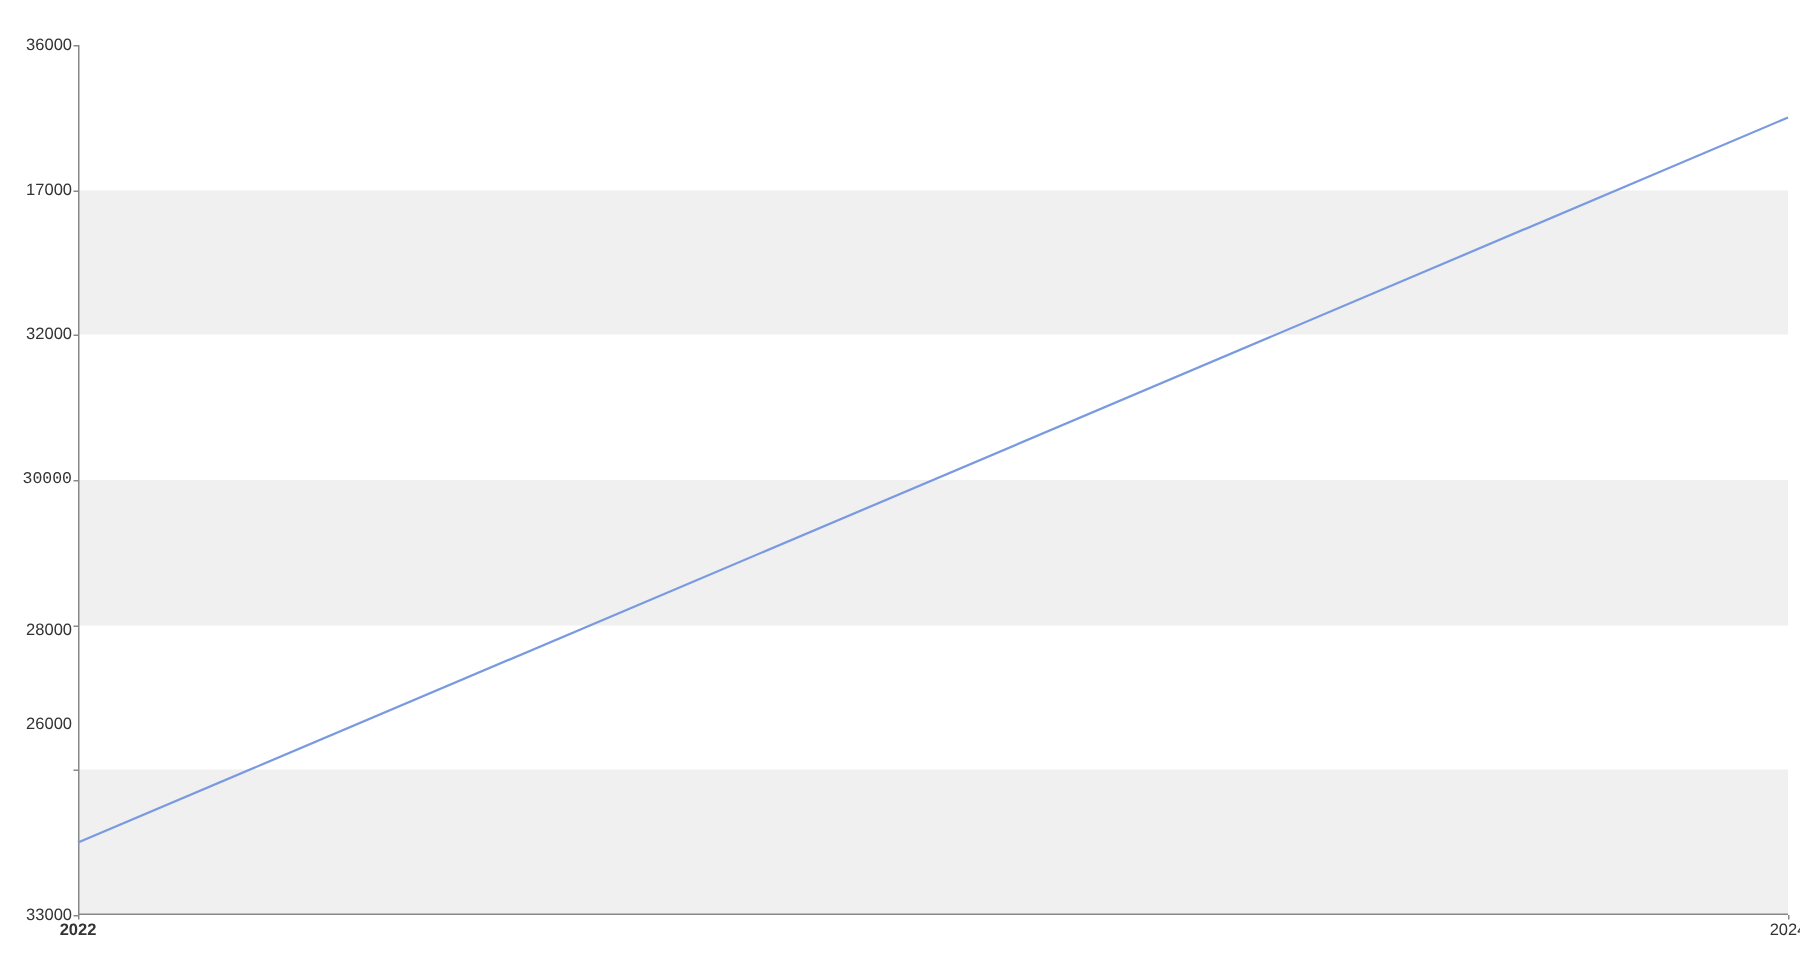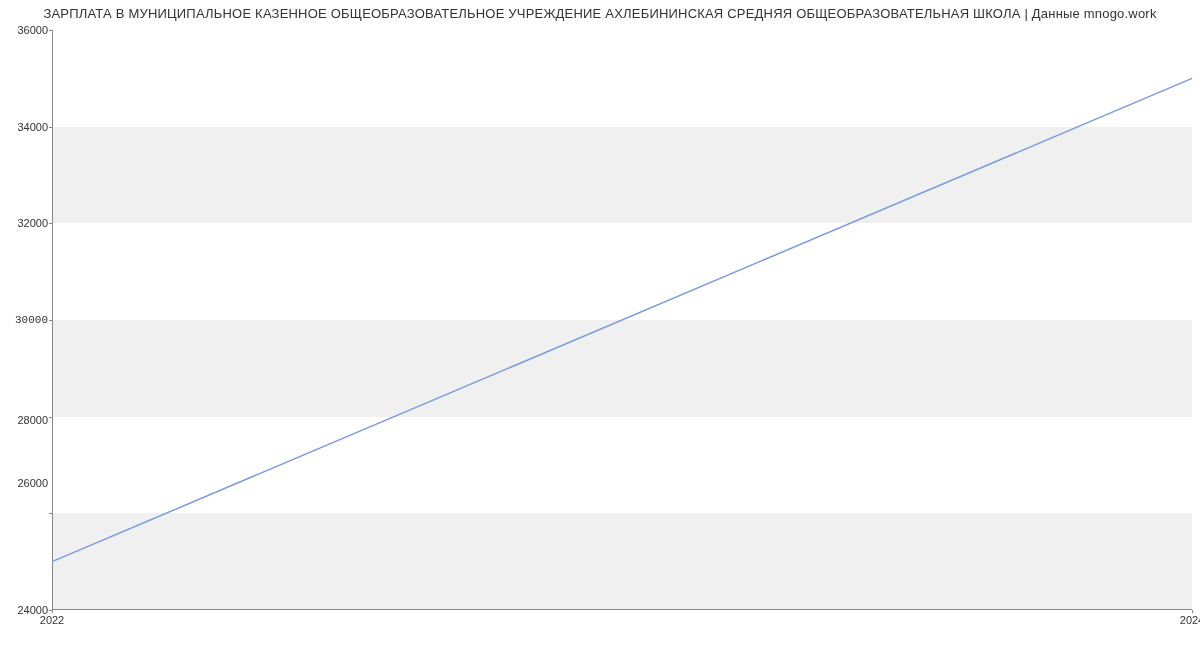--- a/index.html
+++ b/index.html
@@ -85,42 +85,41 @@
   .data-line {
     fill: none;
     stroke: #7a9ae0;
     stroke-width: 1.5;
   }
 </style>
 </head>
 <body>
 
 <div class="container">
-  <div class="title">ЗАРПЛАТА В МУНИЦИПАЛЬНОЕ КАЗЕННОЕ ОБЩЕОБРАЗОВАТЕЛЬНОЕ УЧРЕЖДЕНИЕ АХЛЕБИНИНСКАЯ СРЕДНЯЯ ОБЩЕОБРАЗОВАТЕЛЬНАЯ ШКОЛА | Данные mnogo.work</div>
   <div class="plot-area">
       <div class="grid-band" style="top: 96.6667px; height: 96.6667px;"></div>
       <div class="grid-band" style="top: 290px; height: 96.6667px;"></div>
       <div class="grid-band" style="top: 483.333px; height: 96.6667px;"></div>
     <div class="axis-y"></div>
     <div class="axis-x"></div>
     <svg class="line-svg" viewBox="0 0 1140 580" preserveAspectRatio="none">
       <path class="data-line" d="M0 531.6666666666666 L1140 48.33333333333337 " style="stroke: rgb(122, 154, 224);"></path>
     </svg>
   <div class="y-tick-mark" style="top: 580px;"></div>
       <div class="y-tick-mark" style="top: 483.333px;"></div>
       <div class="y-tick-mark" style="top: 386.667px;"></div>
       <div class="y-tick-mark" style="top: 290px;"></div>
       <div class="y-tick-mark" style="top: 193.333px;"></div>
       <div class="y-tick-mark" style="top: 96.6667px;"></div>
       <div class="y-tick-mark" style="top: 0px;"></div>
       <div class="x-tick-mark" style="left: 0px;"></div>
       <div class="x-tick-mark" style="left: 1140px;"></div>
     </div>
-<div class="y-tick-label" style="top: 610px;">24000</div>
+<div class="y-tick-label" style="top: 610px;">33000</div>
     <div class="y-tick-label" style="top: 483px;">26000</div>
     <div class="y-tick-label" style="top: 420px;">28000</div>
     <div class="y-tick-label" style="top: 320px; font-family: Liberation Mono, monospace;">30000</div>
     <div class="y-tick-label" style="top: 223.333px; margin-left: 32px;">32000</div>
-    <div class="y-tick-label" style="top: 126.667px;">34000</div>
+    <div class="y-tick-label" style="top: 126.667px;">17000</div>
     <div class="y-tick-label" style="top: 30px; text-align: center;">36000</div>
-    <div class="x-tick-label" style="left: 52px;">2022</div>
+    <div class="x-tick-label" style="left: 52px; font-weight: bold;">2022</div>
     <div class="x-tick-label" style="left: 1192px;">2024</div>
   </div>
 
 </body></html>

